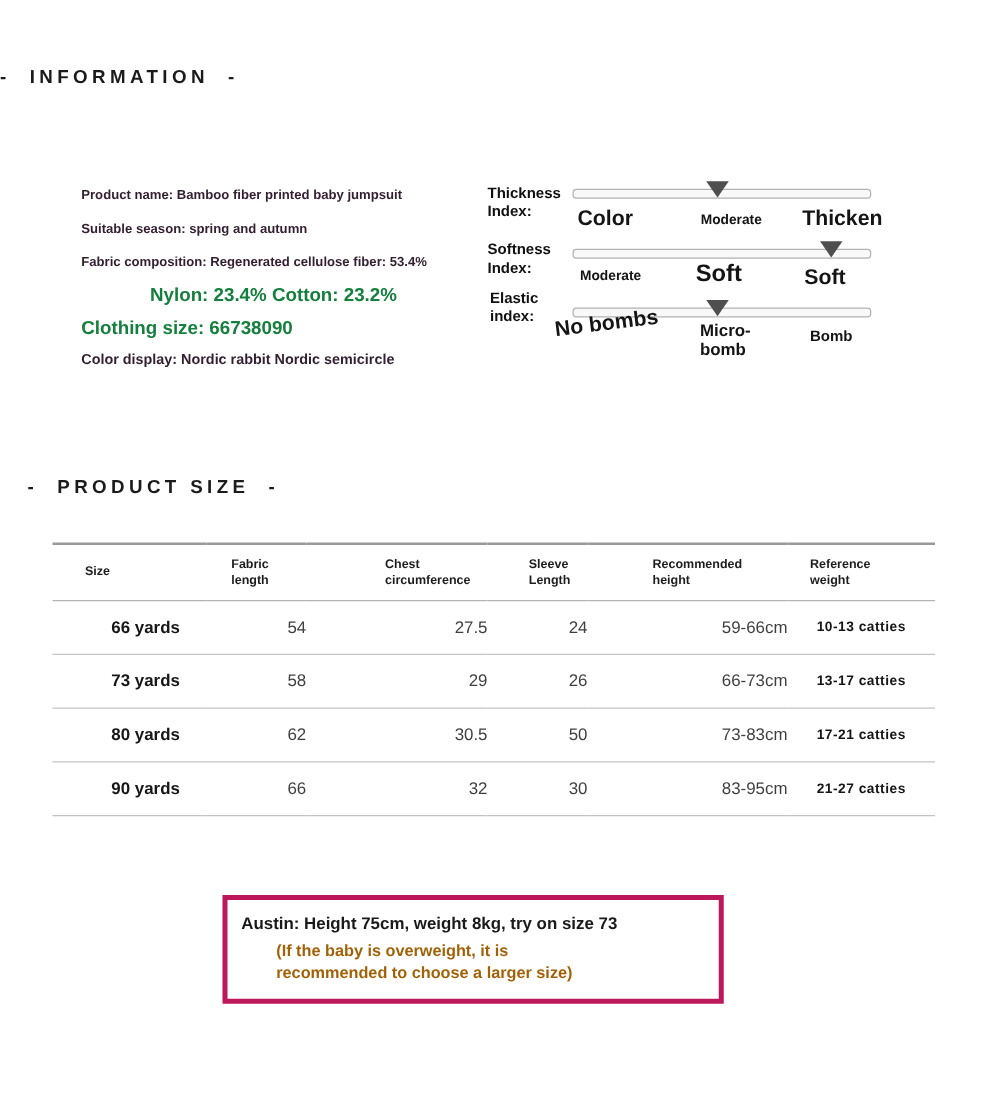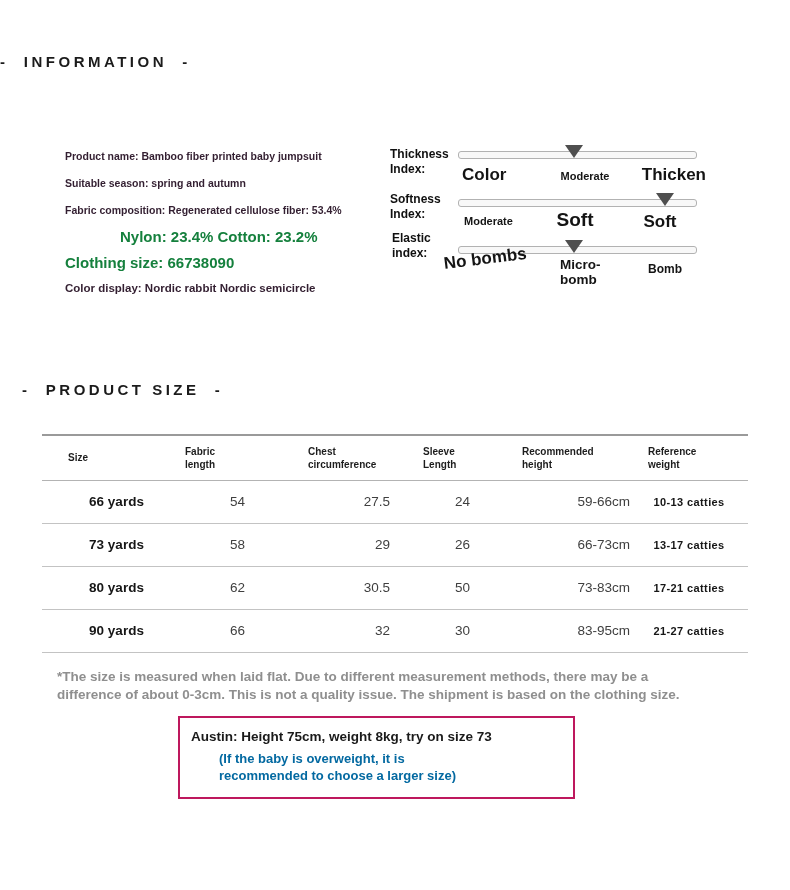--- a/index.html
+++ b/index.html
@@ -60,24 +60,24 @@
   
   .footnote {
     position:absolute; left:57px; top:668px; font-size:13.5px; font-weight:bold;
     color:#8f8f8f; line-height:17.5px;
   }
   .footnote div { white-space:nowrap; }
 
   
   .fit-box {
     position:absolute; left:178px; top:716px; width:371px;
-    border:2px solid #be185d; padding:11px 11px 13px 11px; background:#ffffff;
+    border:4px solid #be185d; padding:11px 11px 13px 11px; background:#ffffff;
   }
   .fit-line1 { font-size:13.5px; font-weight:bold; color:#1a1a1a; white-space:nowrap; }
-  .fit-sub { margin-left:28px; margin-top:7px; font-size:13px; font-weight:bold; color:#0369a1; line-height:16.5px; }
+  .fit-sub { margin-left:28px; margin-top:7px; font-size:13px; font-weight:bold; color:#a16207; line-height:16.5px; }
   .fit-sub div { white-space:nowrap; }
 </style>
 </head>
 <body>
 
 <div class="page">
 
   <h1 class="section-title" id="info-title">-  INFORMATION  -</h1>
 
   <div>
@@ -193,24 +193,20 @@
         <td class="size-cell">90 yards</td>
         <td class="value">66</td>
         <td class="value">32</td>
         <td class="value">30</td>
         <td class="value">83-95cm</td>
         <td class="weight">21-27 catties</td>
       </tr>
     </tbody>
   </table>
 
-  <div class="footnote">
-    <div>*The size is measured when laid flat. Due to different measurement methods, there may be a</div>
-    <div>difference of about 0-3cm. This is not a quality issue. The shipment is based on the clothing size.</div>
-  </div>
 
   <div class="fit-box">
     <div class="fit-line1">Austin: Height 75cm, weight 8kg, try on size 73</div>
     <div class="fit-sub">
       <div>(If the baby is overweight, it is</div>
       <div>recommended to choose a larger size)</div>
     </div>
   </div>
 
 </div>

